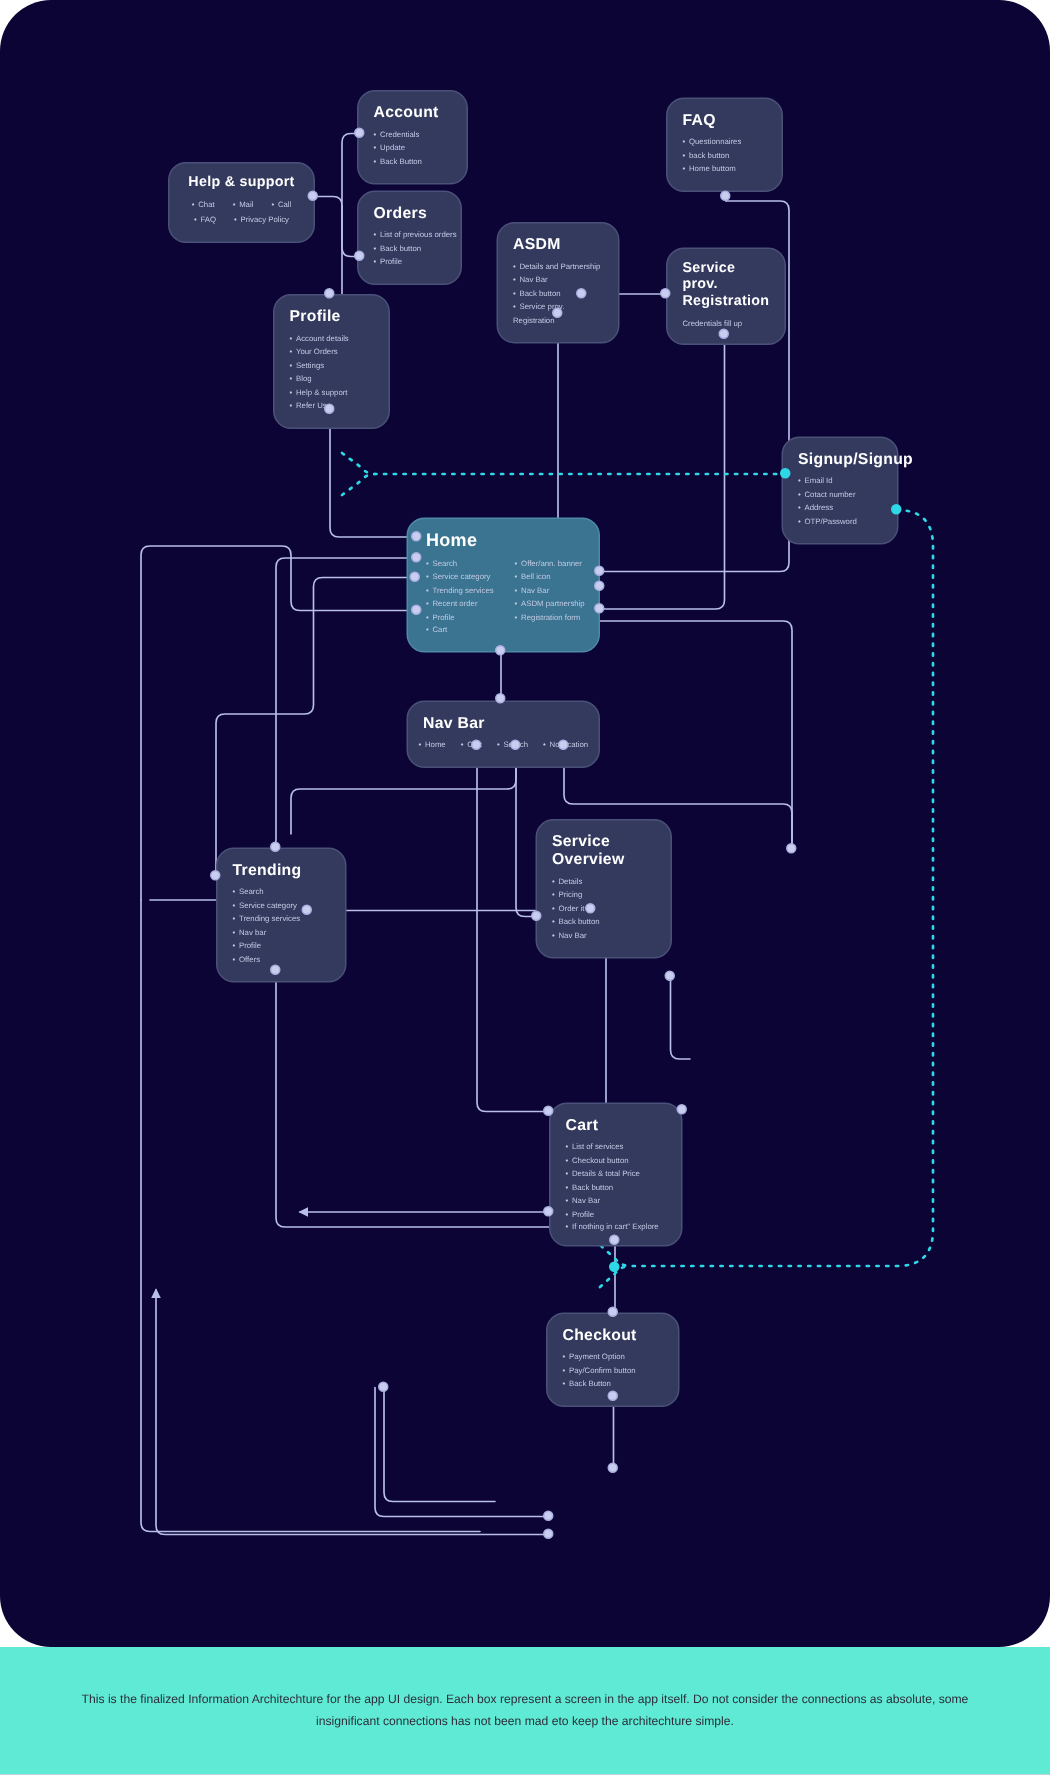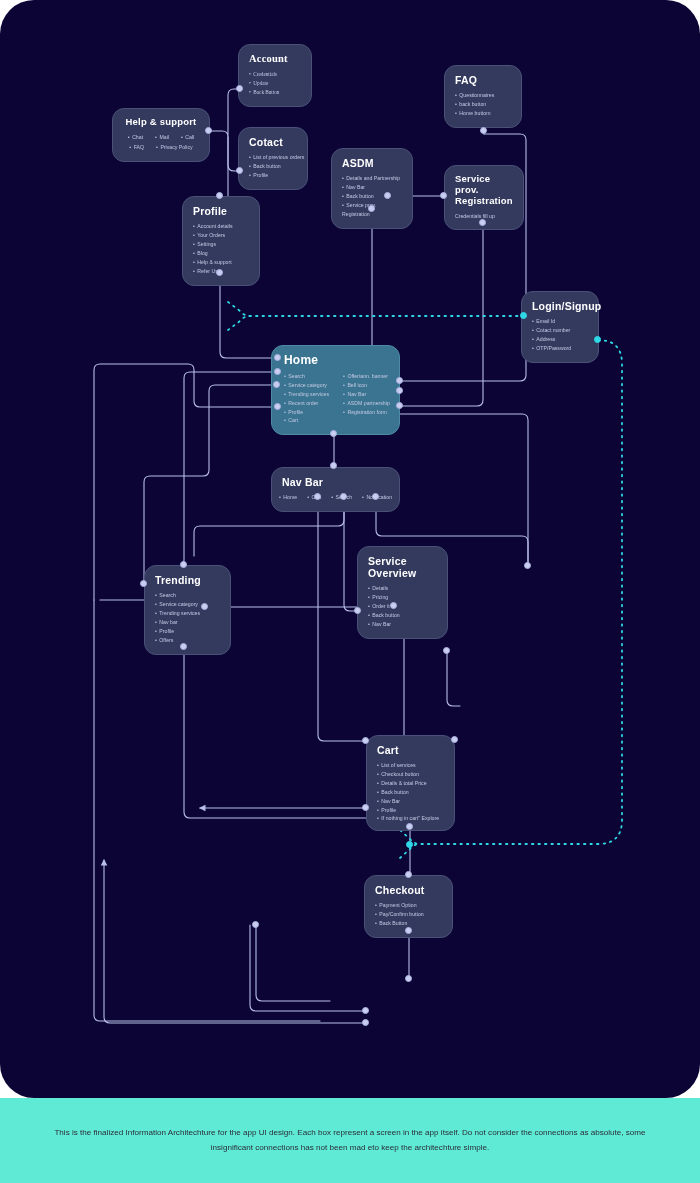--- a/index.html
+++ b/index.html
@@ -147,21 +147,21 @@
 
       </g>
       <g fill="none" stroke="#2fd8e6" stroke-width="1.8" stroke-linecap="round" stroke-dasharray="1.5 5">
         <path d="M524,316 H250 Q244,316 240,311 L228,302"></path>
         <path d="M228,330 L240,321 Q244,316 250,316"></path>
         <path d="M598,340 Q622,340 622,364 V820 Q622,844 598,844 H420 Q414,844 410,839 L400,830"></path>
         <path d="M400,858 L410,849 Q414,844 420,844"></path>
       </g>
     </svg>
 
-    <div class="node" style="left:238px;top:44px;width:74px;font-family:Liberation Serif, serif;">
+    <div class="node" style="left:238px;top:60px;width:74px;">
       <div class="title">Account</div>
       <ul>
         <li>Credentials</li>
         <li>Update</li>
         <li>Back Button</li>
       </ul>
     </div>
 
     <div class="node" style="left:444px;top:65px;width:78px;">
       <div class="title">FAQ</div>
@@ -181,21 +181,21 @@
           <li>Call</li>
         </ul>
         <ul class="inline-row">
           <li>FAQ</li>
           <li>Privacy Policy</li>
         </ul>
       </div>
     </div>
 
     <div class="node" style="left:238px;top:127px;width:70px;">
-      <div class="title">Cotact</div>
+      <div class="title">Orders</div>
       <ul>
         <li>List of previous orders</li>
         <li>Back button</li>
         <li>Profile</li>
       </ul>
     </div>
 
     <div class="node" style="left:331px;top:148px;width:82px;">
       <div class="title">ASDM</div>
       <ul>
@@ -218,21 +218,21 @@
         <li>Account details</li>
         <li>Your Orders</li>
         <li>Settings</li>
         <li>Blog</li>
         <li>Help &amp; support</li>
         <li>Refer Us</li>
       </ul>
     </div>
 
     <div class="node" style="left:521px;top:291px;width:78px;">
-      <div class="title">Login/Signup</div>
+      <div class="title">Signup/Signup</div>
       <ul>
         <li>Email Id</li>
         <li>Cotact number</li>
         <li>Address</li>
         <li>OTP/Password</li>
       </ul>
     </div>
 
     <div class="node accent" style="left:271px;top:345px;width:129px;padding-left:12px;">
       <div class="title" style="font-size:12px;margin-bottom:4px;">Home</div>

